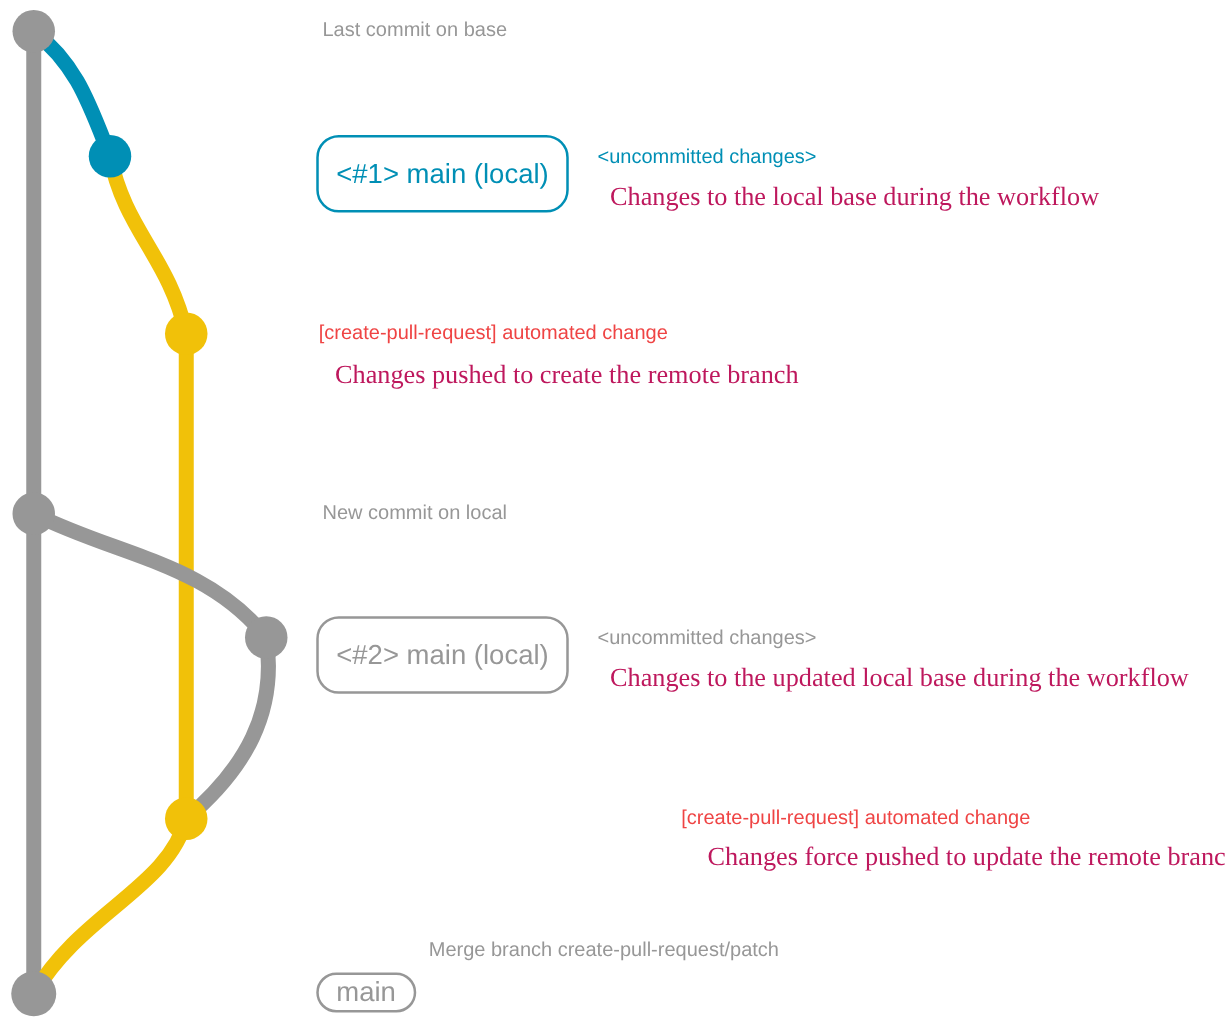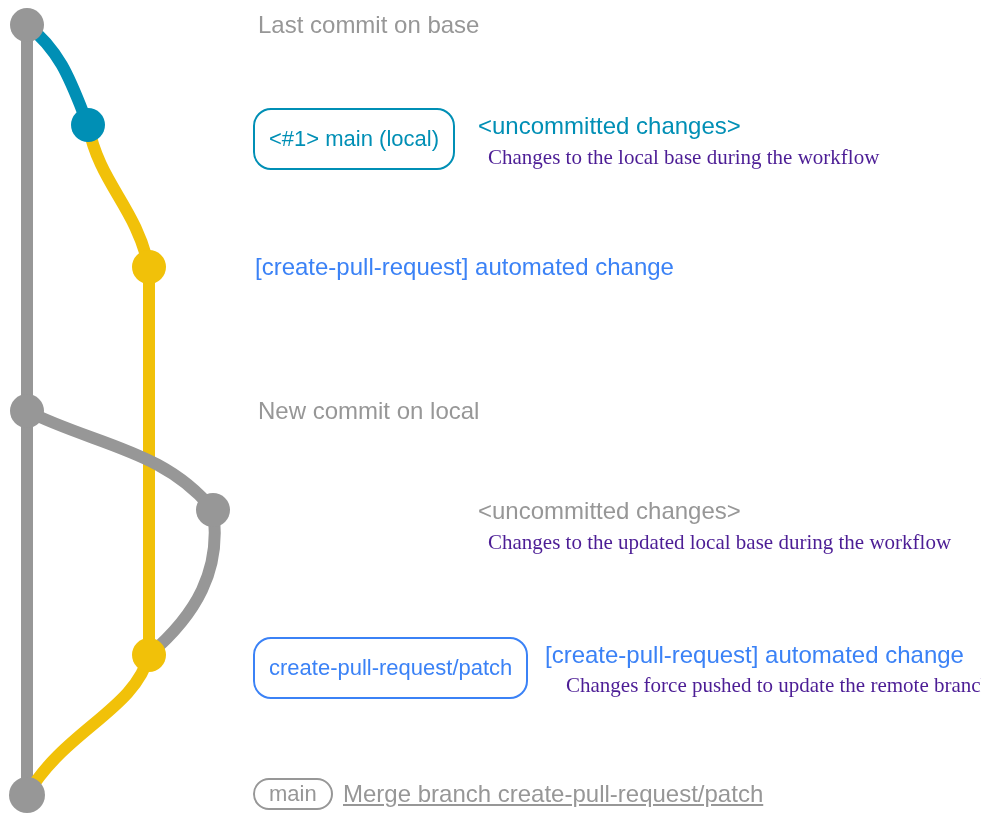--- a/index.html
+++ b/index.html
@@ -5,25 +5,25 @@
   html,body{margin:0;padding:0;background:#ffffff;}
   #stage{
     position:relative;
     width:981px;height:827px;
     background:#ffffff;
     overflow:hidden;
     font-family:"Liberation Sans", sans-serif;
   }
   #graph-svg{position:absolute;left:0;top:0;}
   .abs{position:absolute;white-space:nowrap;}
-  .lbl{font-size:24px;line-height:26px;}
-  .note{font-family:"Liberation Serif", serif;font-size:21px;line-height:25px;color:#4c1d95;}
+  .lbl{font-size:16px;line-height:26px;}
+  .note{font-family:"Liberation Serif", serif;font-size:21px;line-height:25px;color:#be185d;}
   .gray{color:#979797;}
   .blue{color:#008fb5;}
-  .yellow{color:#3b82f6;}
+  .yellow{color:#ef4444;}
   .badge{
     display:inline-flex;align-items:center;justify-content:center;
     border:2px solid currentColor;border-radius:18px;
     padding:16px 14px;font-size:22px;line-height:26px;
     background:#ffffff;
   }
   .badge.small{padding:1px 14px;}
 </style>
 </head>
 <body>
@@ -57,30 +57,31 @@
 
   <div class="abs lbl gray" style="left:258px;top:12px;">Last commit on base</div>
 
   <div class="abs badge blue" style="left:253px;top:108px;">
     <span>&lt;#1&gt; main (local)</span>
   </div>
   <div class="abs lbl blue" style="left:478px;top:113px;">&lt;uncommitted changes&gt;</div>
   <div class="abs note" style="left:488px;top:145px;">Changes to the local base during the workflow</div>
 
   <div class="abs lbl yellow" style="left:255px;top:254px;">[create-pull-request] automated change</div>
+  <div class="abs note" style="left:268px;top:287px;">Changes pushed to create the remote branch</div>
 
   <div class="abs lbl gray" style="left:258px;top:398px;">New commit on local</div>
 
+  <div class="abs badge gray" style="left:253px;top:493px;">
+    <span>&lt;#2&gt; main (local)</span>
+  </div>
   <div class="abs lbl gray" style="left:478px;top:498px;">&lt;uncommitted changes&gt;</div>
   <div class="abs note" style="left:488px;top:530px;">Changes to the updated local base during the workflow</div>
 
-  <div class="abs badge yellow" style="left:253px;top:637px;">
-    <span>create-pull-request/patch</span>
-  </div>
   <div class="abs lbl yellow" style="left:545px;top:642px;">[create-pull-request] automated change</div>
   <div class="abs note" style="left:566px;top:673px;">Changes force pushed to update the remote branch</div>
 
   <div class="abs badge small gray" style="left:253px;top:778px;">
     <span>main</span>
   </div>
-  <div class="abs lbl gray" style="left:343px;top:781px;text-decoration:underline;">Merge branch create-pull-request/patch</div>
+  <div class="abs lbl gray" style="left:343px;top:748px;">Merge branch create-pull-request/patch</div>
 
 </div>
 
 </body></html>

